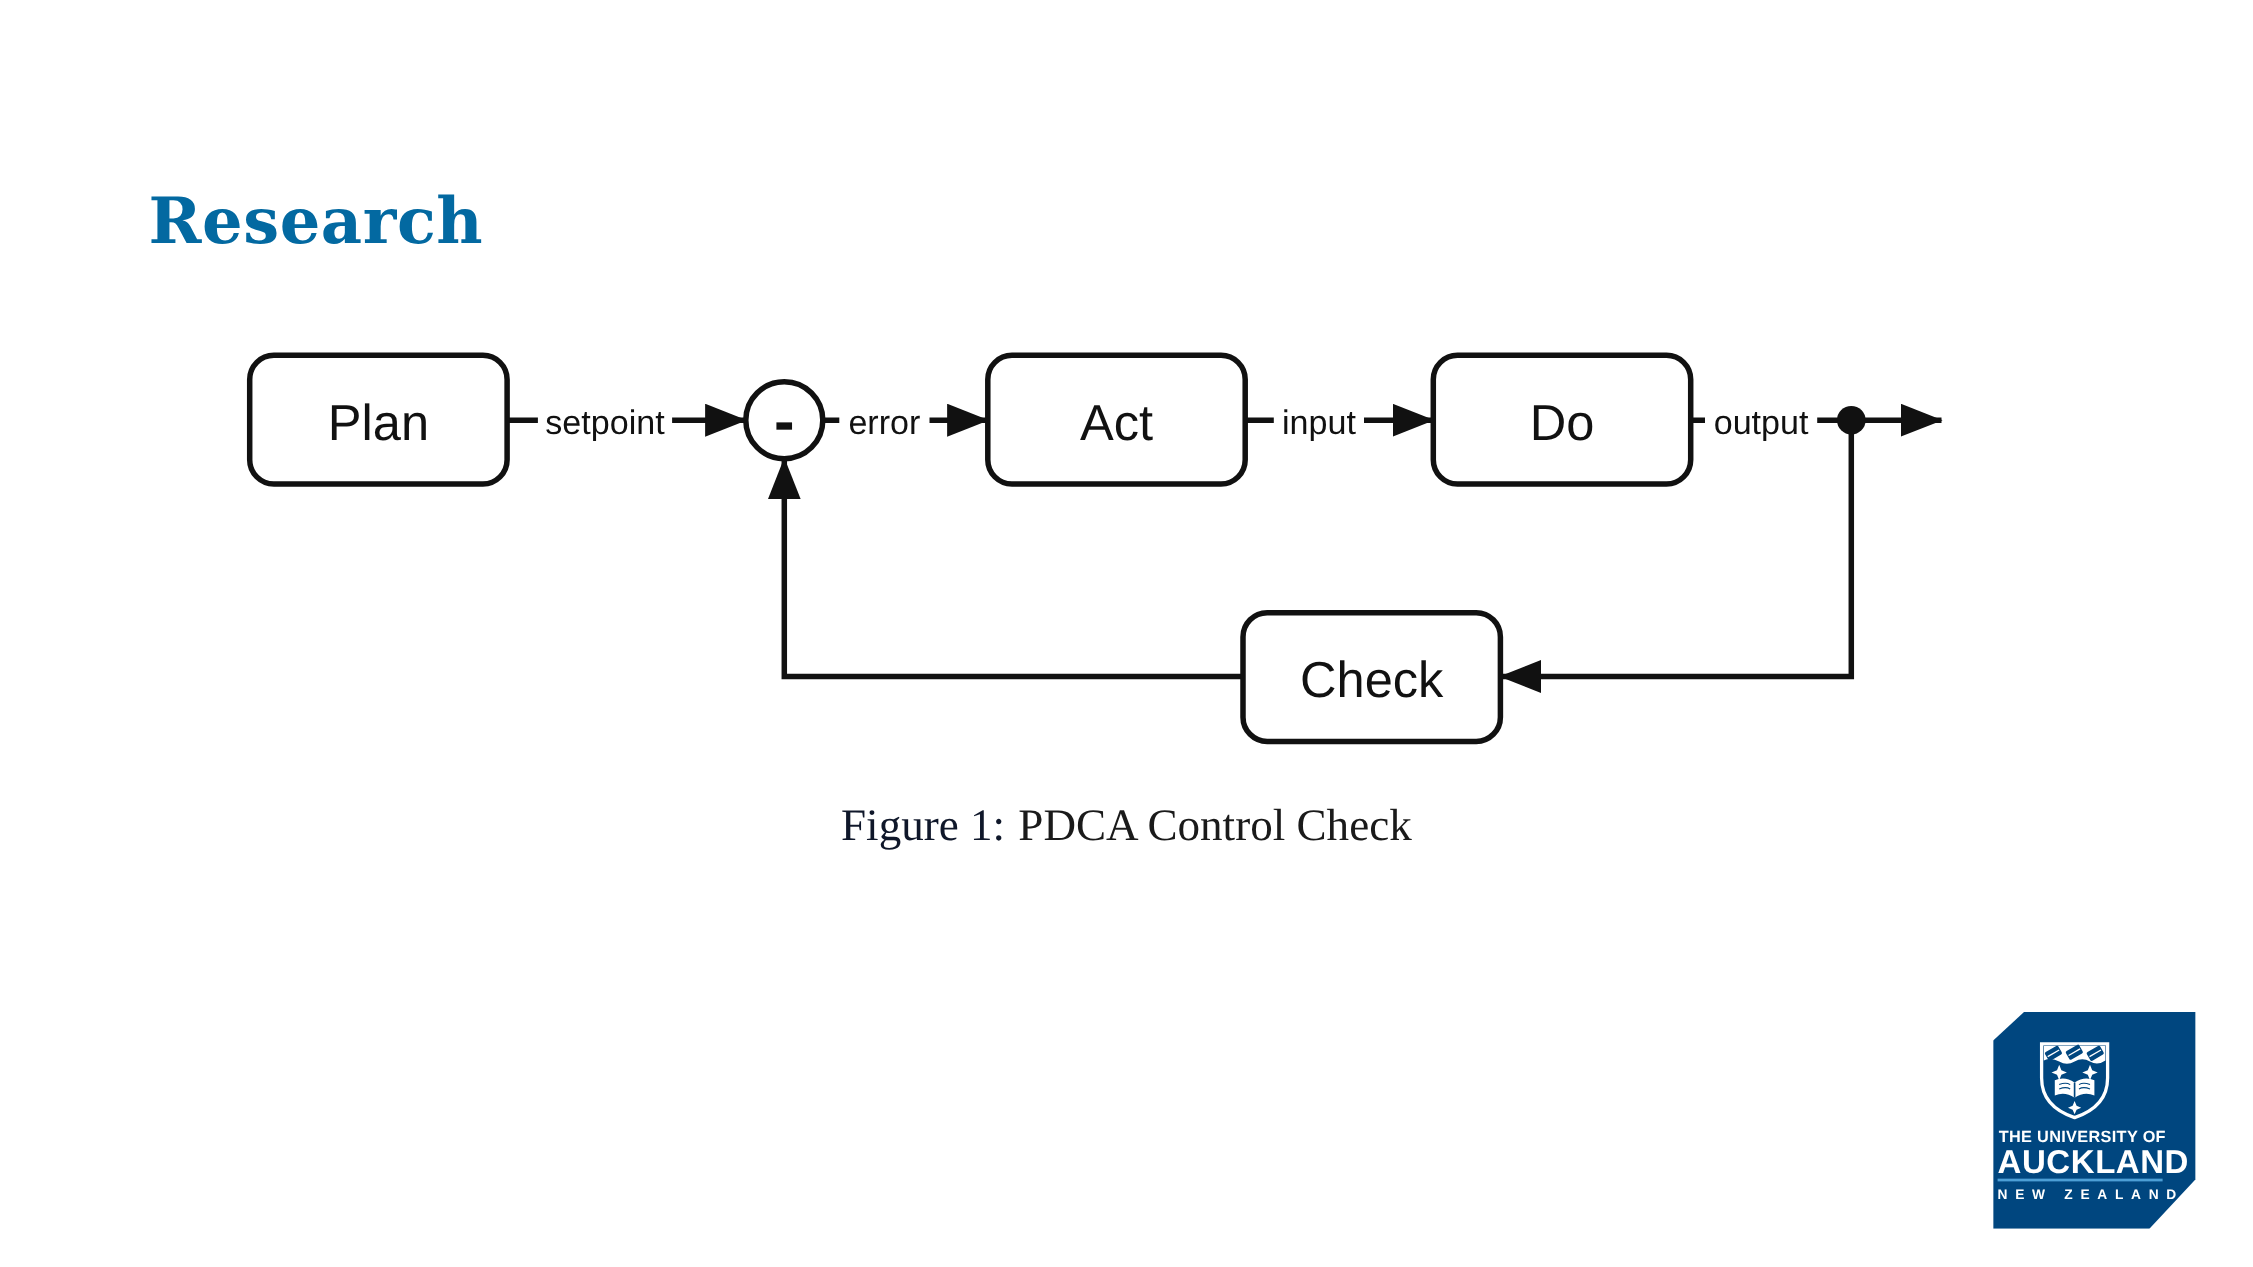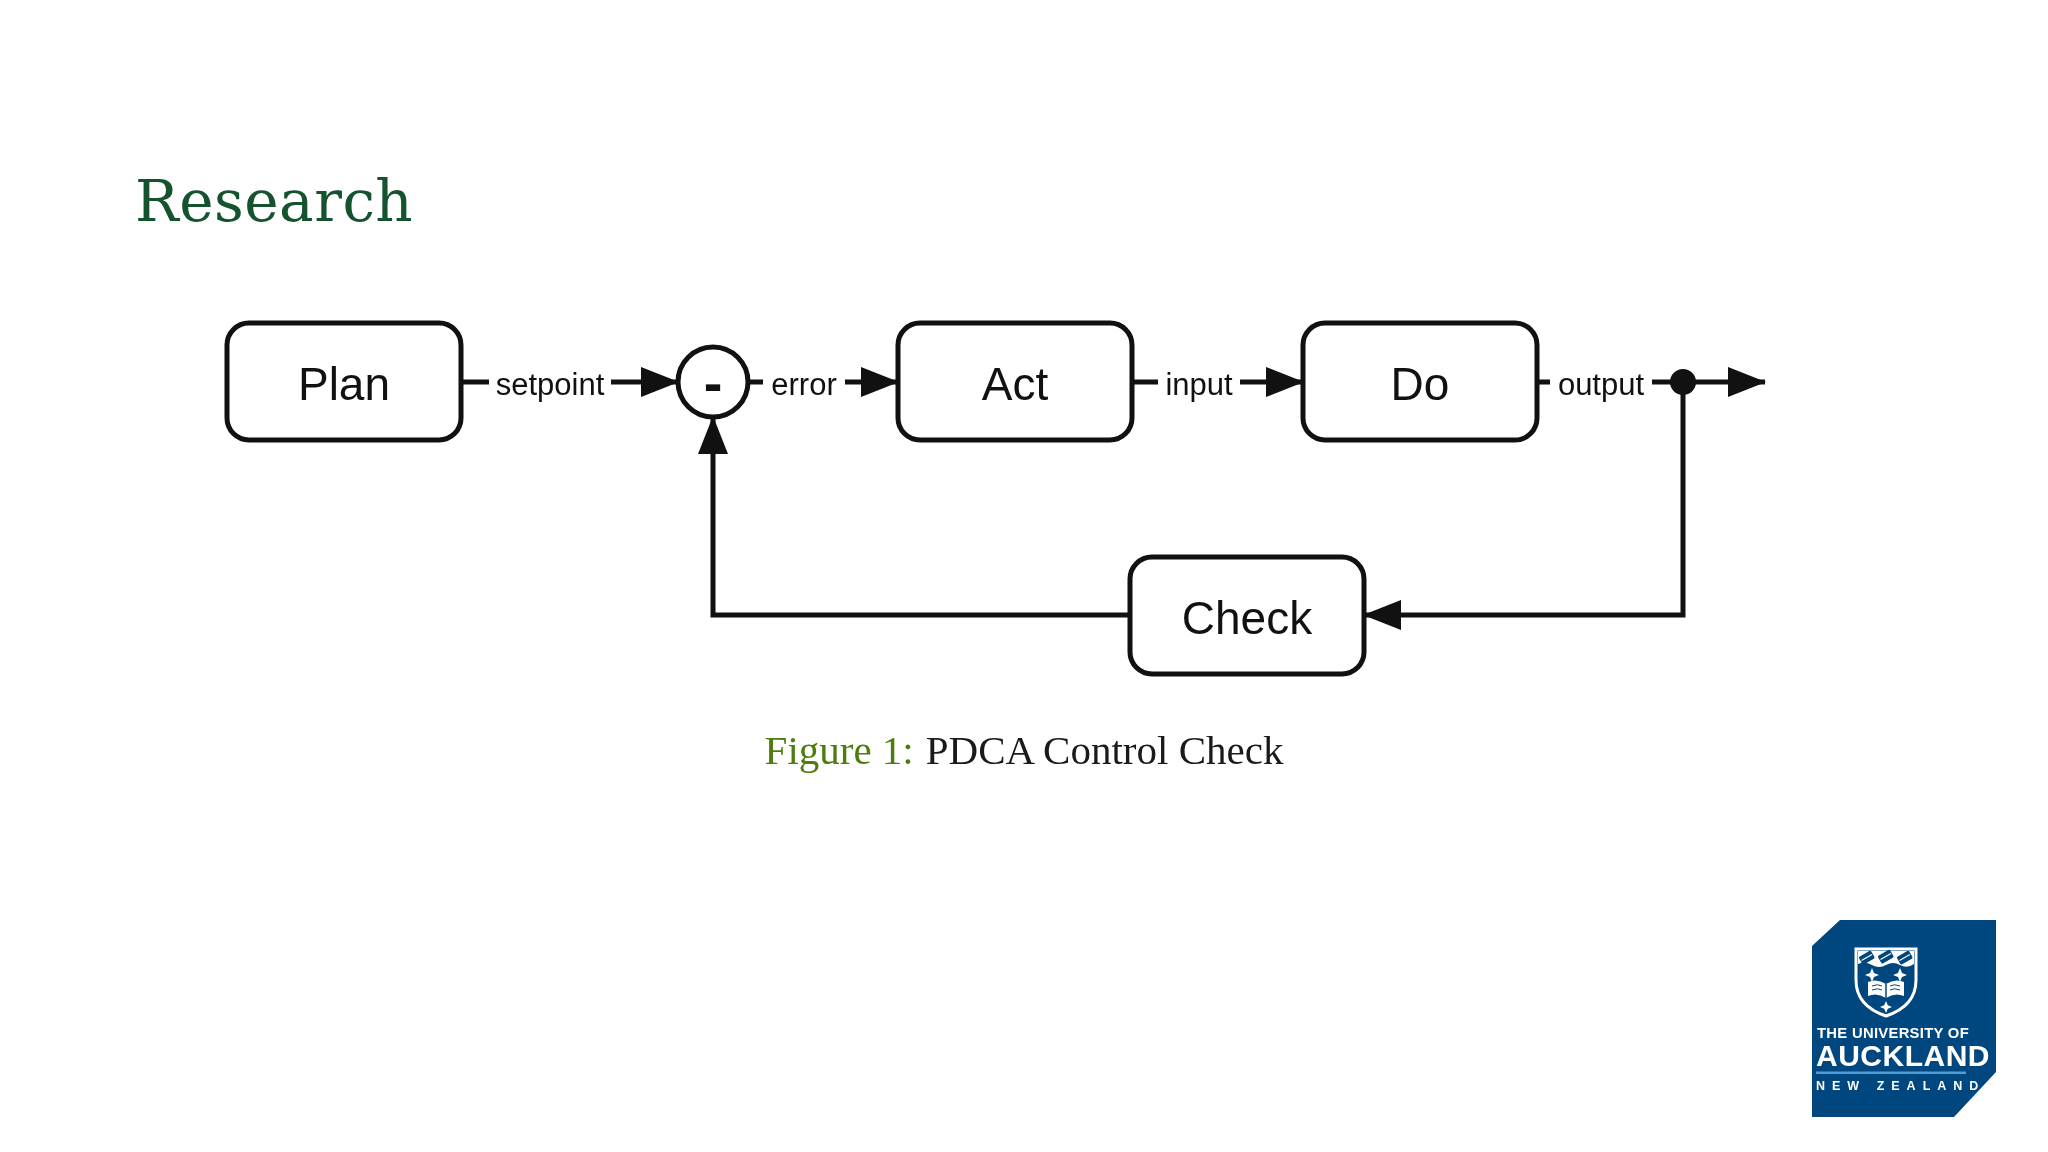--- a/index.html
+++ b/index.html
@@ -2,22 +2,22 @@
 <html><head>
 <meta charset="utf-8">
 <style>
   html,body{margin:0;padding:0;background:#fff;}
   .slide{
     position:relative;width:2048px;height:1152px;background:#ffffff;
     font-family:"Liberation Sans",sans-serif;overflow:hidden;
   }
   .frame-title{
     position:absolute;left:135px;top:172px;
-    font-family:"DejaVu Serif",serif;font-weight:400;font-size:58px;
-    color:#14532d;line-height:1.0;letter-spacing:0.5px;
+    font-family:"DejaVu Serif",serif;font-weight:700;font-size:58px;
+    color:#0369a1;line-height:1.0;letter-spacing:0.5px;
   }
   .diagram-svg{position:absolute;left:0;top:0;}
   .box{fill:#ffffff;stroke:#111111;stroke-width:5px;}
   .wire{stroke:#111111;stroke-width:5px;fill:none;}
   .box-label{
     font-family:"Liberation Sans",sans-serif;font-size:46px;fill:#111111;
     text-anchor:middle;dominant-baseline:central;
   }
   .signal-label{
     font-family:"Liberation Sans",sans-serif;font-size:31px;fill:#111111;
@@ -25,21 +25,21 @@
   }
   .minus-label{
     font-family:"Liberation Sans",sans-serif;font-size:56px;font-weight:700;
     fill:#111111;text-anchor:middle;dominant-baseline:central;
   }
   .label-bg{fill:#ffffff;}
   .caption{
     position:absolute;left:0;top:726px;width:2048px;text-align:center;
     font-family:"Liberation Serif",serif;font-size:41px;color:#1a1a1a;
   }
-  .caption .cap-label{color:#4d7c0f;margin-right:12px;}
+  .caption .cap-label{color:#0f172a;margin-right:12px;}
   .logo-svg{position:absolute;left:1812px;top:920px;}
   .logo-txt{fill:#ffffff;font-family:"Liberation Sans",sans-serif;font-weight:700;}
 </style>
 </head>
 <body>
 
 <div class="slide">
 
   <div class="frame-title">Research</div>
 

